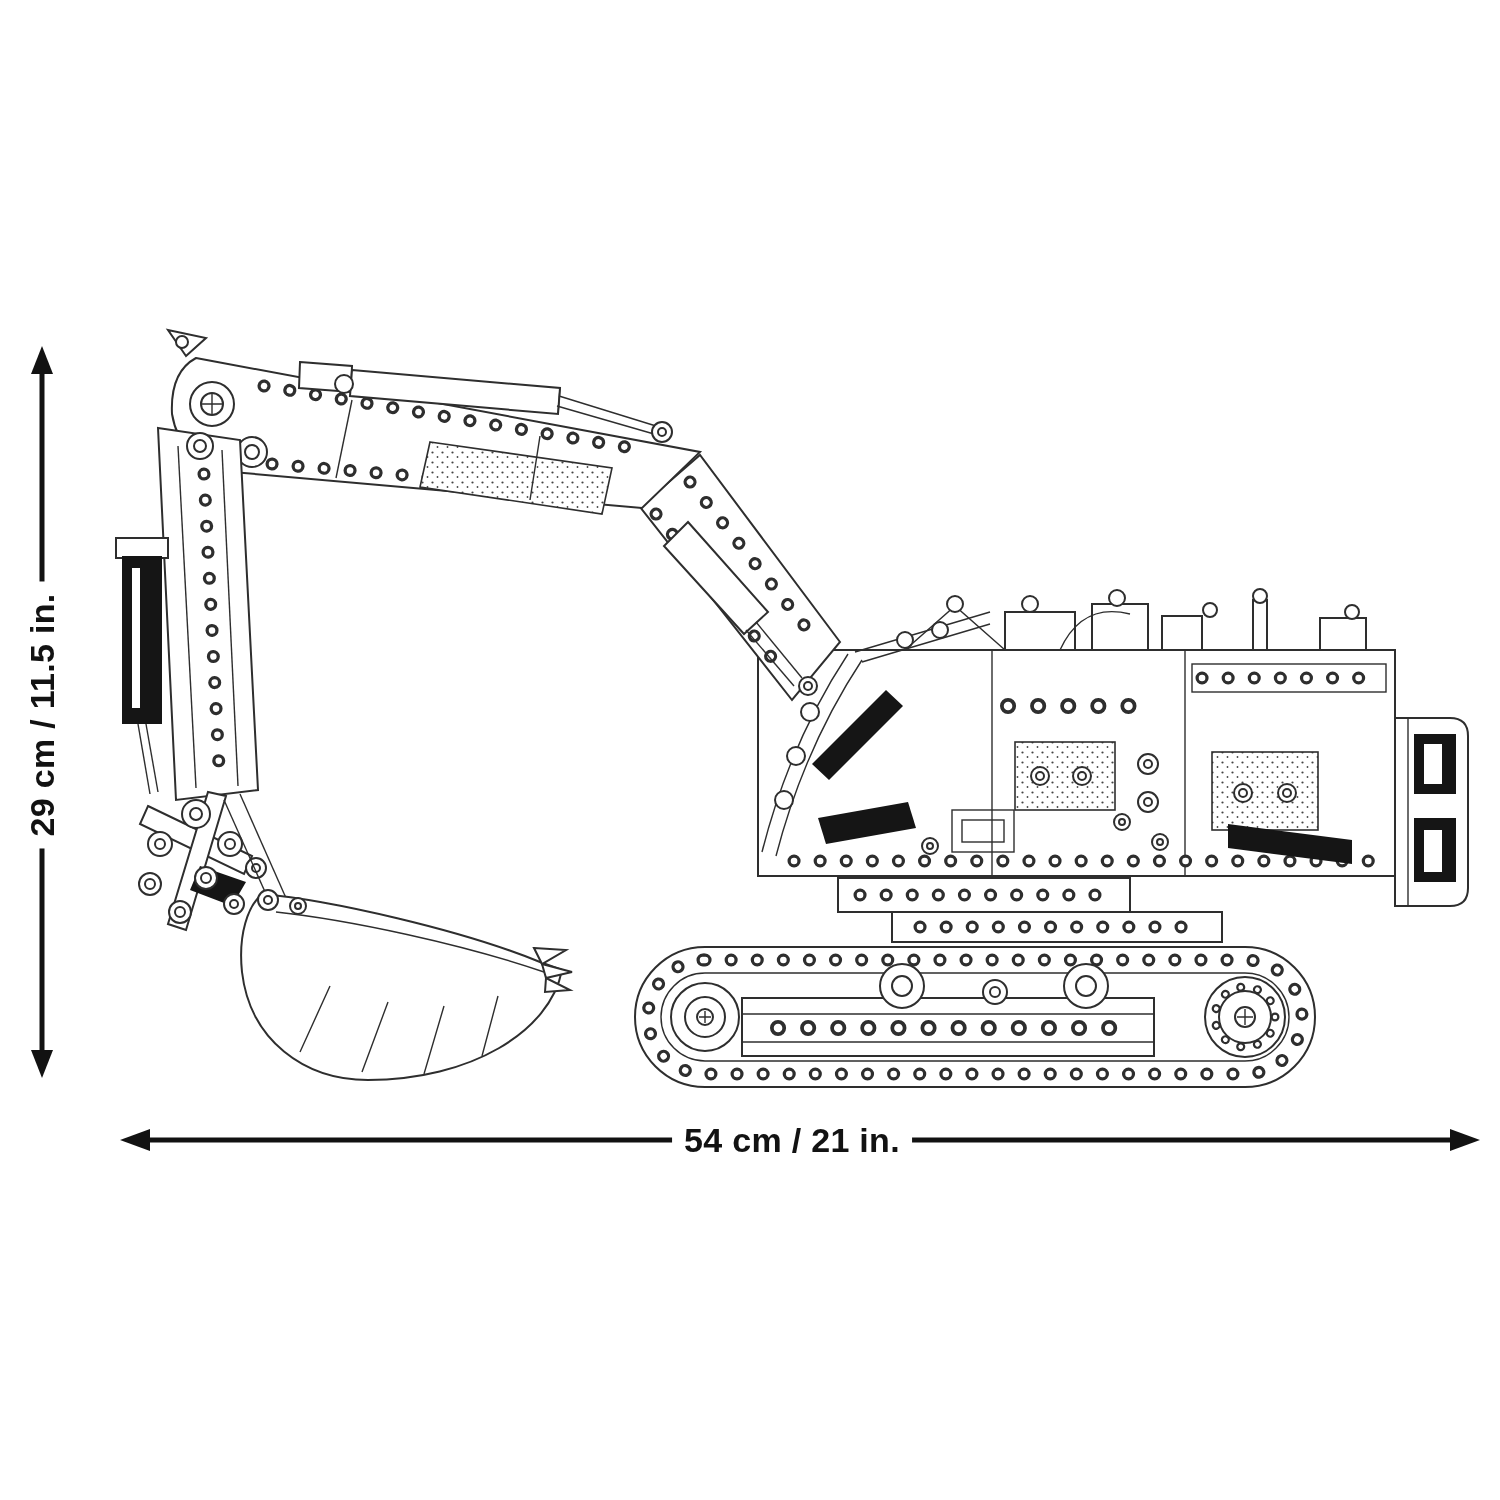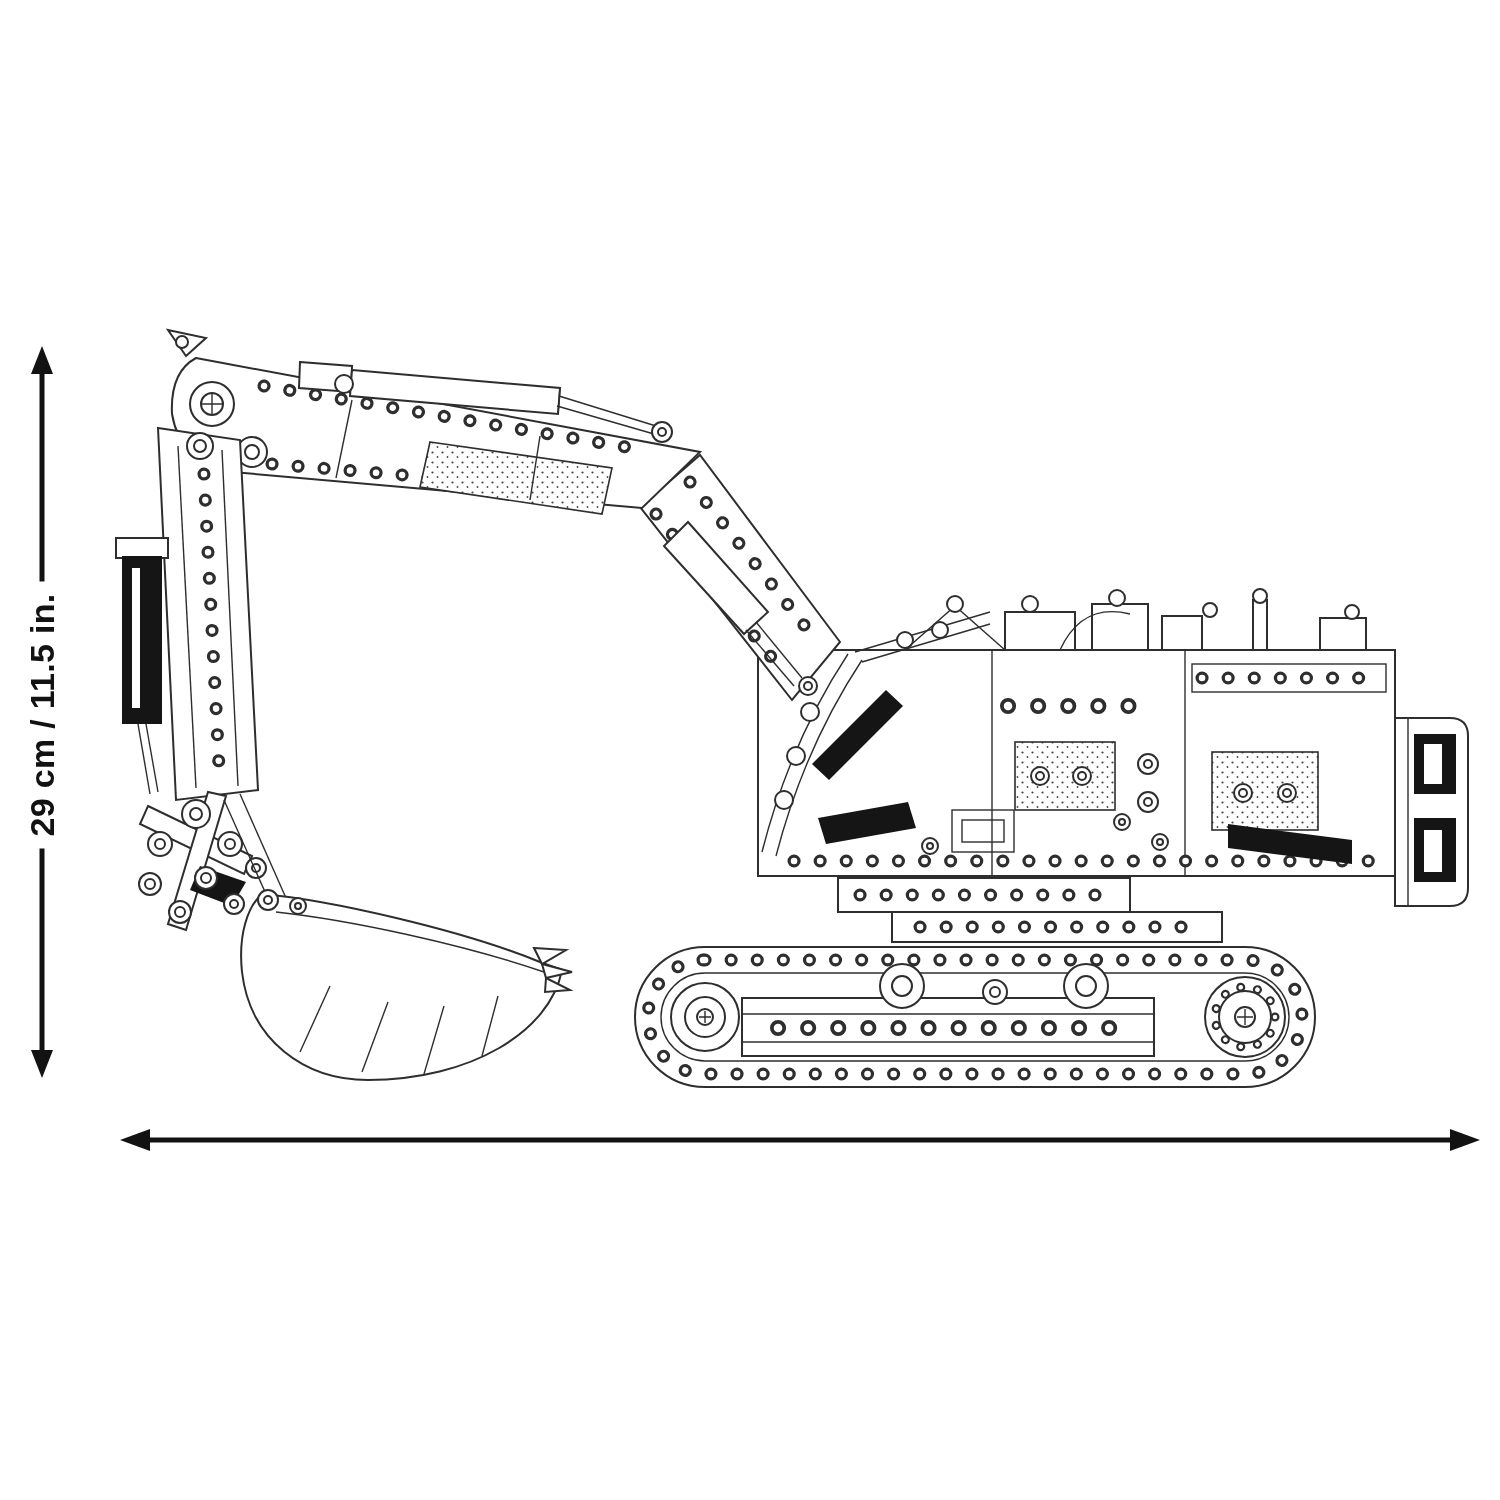--- a/index.html
+++ b/index.html
@@ -271,14 +271,15 @@
   </g>
   <g>
     <line class="dim" x1="148" y1="1140" x2="1452" y2="1140"></line>
     <polygon class="dimfill" points="120,1140 150,1129 150,1151"></polygon>
     <polygon class="dimfill" points="1480,1140 1450,1129 1450,1151"></polygon>
   </g>
 </svg>
 
 <div class="dim-label v" style="left:42px; top:715px;">29 cm / 11.5 in.</div>
 
+<div class="dim-label h" style="left:792px; top:1140px;">54 cm / 21 in.</div>
 
 </div>
 
 </body></html>

